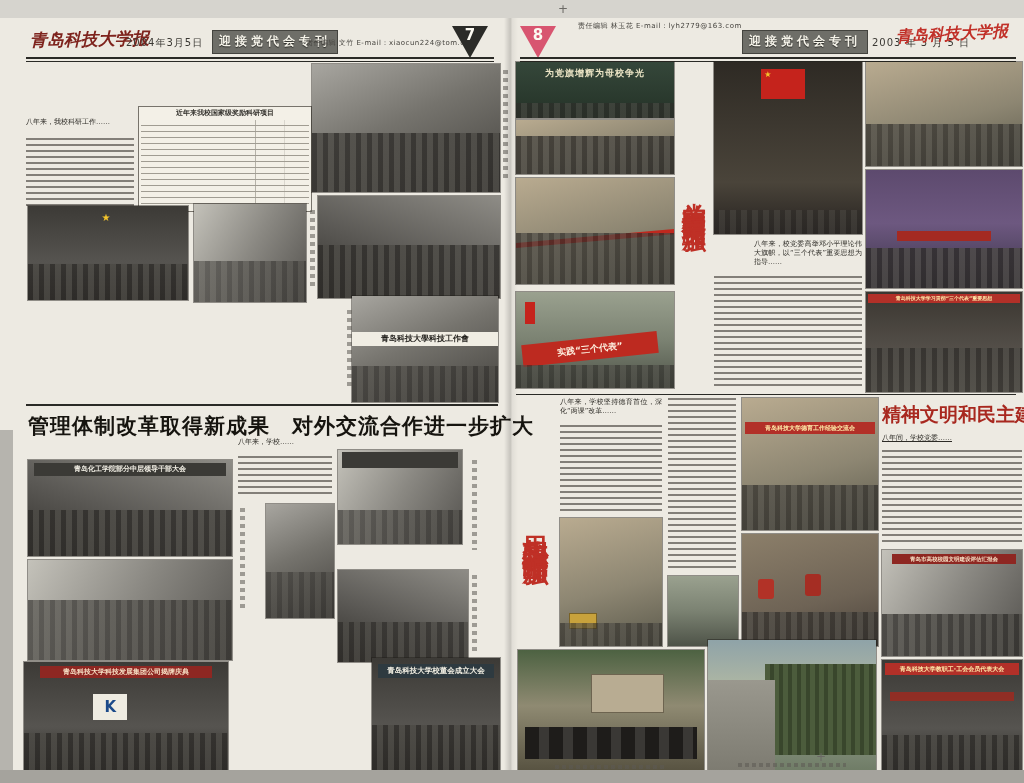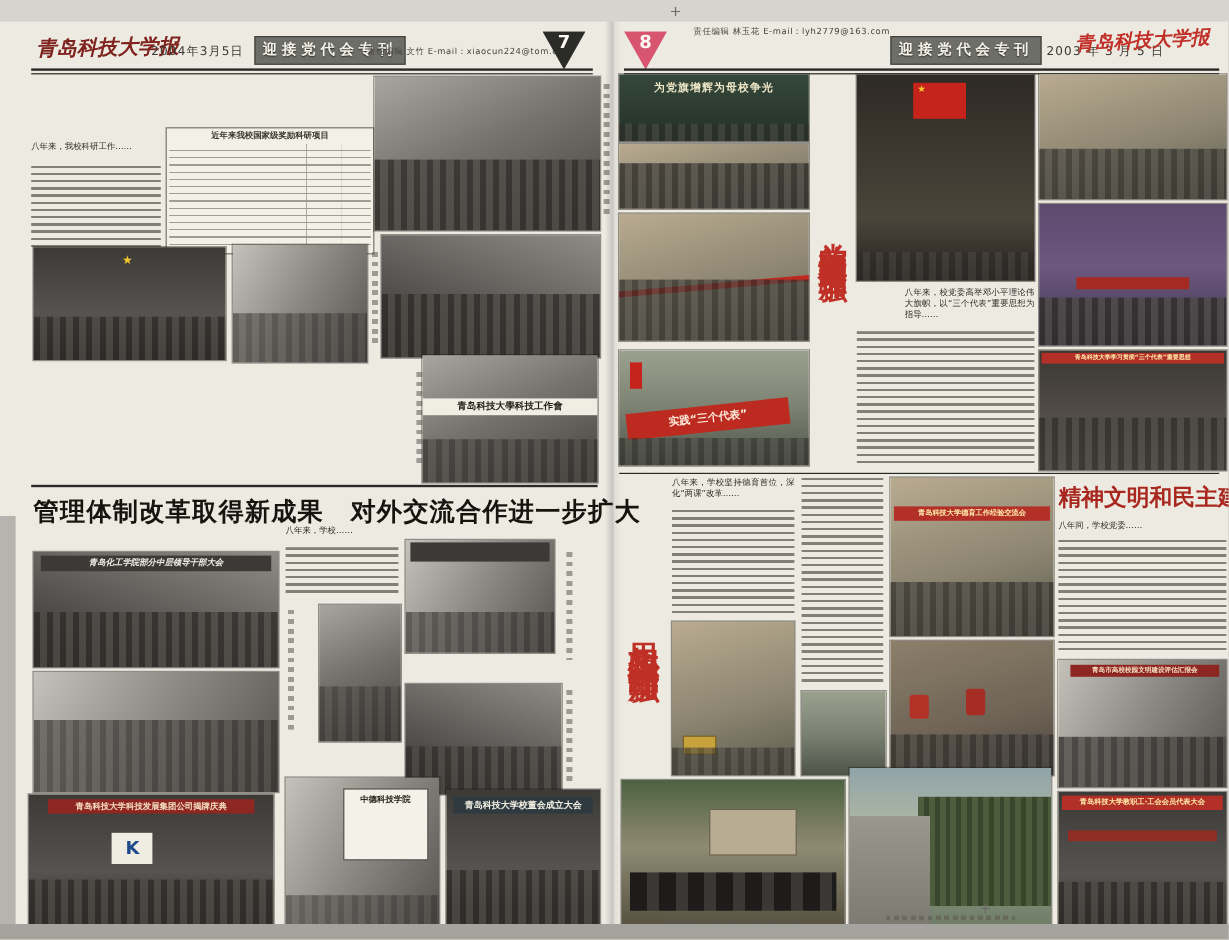--- a/index.html
+++ b/index.html
@@ -118,21 +118,21 @@
 
   <div class="abs ph bw1" style="left:352px;top:296px;width:146px;height:106px;">
     <div class="banner banner-white" style="top:0;font-size:8px;line-height:14px;margin-top:36px;">青岛科技大學科技工作會</div>
     <div class="crowd" style="height:34%;opacity:.6;"></div>
   </div>
   <div class="abs vcap" style="left:347px;top:310px;height:80px;"></div>
 
   <div class="abs rule1" style="left:26px;top:404px;width:472px;"></div>
   <div class="abs headline" style="left:28px;top:412px;font-size:21px;letter-spacing:1px;">管理体制改革取得新成果　对外交流合作进一步扩大</div>
 
-  <div class="abs ph bw2" style="left:28px;top:460px;width:204px;height:96px;font-style:italic;">
+  <div class="abs ph bw2" style="left:28px;top:460px;width:204px;height:96px;">
     <div class="banner banner-dark" style="top:3px;left:6px;right:6px;font-size:7px;line-height:13px;">青岛化工学院部分中层领导干部大会</div>
     <div class="crowd" style="height:48%;"></div>
   </div>
   <div class="abs ph bw3" style="left:28px;top:560px;width:204px;height:100px;">
     <div class="crowd" style="height:60%;opacity:.65;"></div>
   </div>
 
   <div class="abs" style="left:238px;top:438px;width:94px;height:62px;">
     <div class="snippet" style="height:18px;">八年来，学校……</div>
     <div class="lines" style="height:42px;"></div>
@@ -149,24 +149,20 @@
   <div class="abs ph bw2" style="left:338px;top:570px;width:130px;height:92px;">
     <div class="crowd" style="height:44%;opacity:.7;"></div>
   </div>
   <div class="abs vcap" style="left:472px;top:460px;height:90px;"></div>
   <div class="abs vcap" style="left:472px;top:575px;height:80px;"></div>
 
   <div class="abs ph bwdark" style="left:24px;top:662px;width:204px;height:108px;">
     <div class="banner banner-dred" style="top:4px;left:16px;right:16px;font-size:7px;line-height:12px;">青岛科技大学科技发展集团公司揭牌庆典</div>
     <div class="klogo">K</div>
     <div class="crowd" style="height:34%;"></div>
-  </div>
-  <div class="abs ph bw3" style="left:238px;top:648px;width:128px;height:126px;">
-    <div class="board" style="left:38%;top:8%;width:54%;height:46%;font-size:7px;line-height:16px;">中德科技学院</div>
-    <div class="crowd" style="height:22%;opacity:.5;"></div>
   </div>
   <div class="abs ph bwdark" style="left:372px;top:658px;width:128px;height:112px;">
     <div class="banner banner-dark" style="top:6px;left:6px;right:6px;font-size:7.5px;line-height:14px;background:#2e3a40;color:#f2efe3;">青岛科技大学校董会成立大会</div>
     <div class="crowd" style="height:40%;"></div>
   </div>
   <div class="abs hcap" style="left:250px;top:777px;width:220px;"></div>
 
   <div class="abs tri tri8">
       <span>8</span>
     </div>
@@ -253,21 +249,21 @@
     <div class="hcap" style="position:absolute;left:20%;right:20%;bottom:4%;"></div>
   </div>
   <div class="abs ph" style="left:708px;top:640px;width:168px;height:134px;background:linear-gradient(180deg,#8fa3a8 0%,#aab4a4 30%,#6d7a64 100%);">
     <div class="soldiers"></div>
     <div class="road"></div>
     <div class="hcap" style="position:absolute;left:18%;right:18%;bottom:5%;"></div>
   </div>
 
   <div class="abs headline" style="left:882px;top:402px;width:142px;font-size:19px;color:#a8281f;overflow:hidden;">精神文明和民主建设成效显著</div>
   <div class="abs" style="left:882px;top:434px;width:140px;height:112px;">
-    <div class="snippet" style="height:16px;">八年间，学校党委……</div>
+    <div class="snippet" style="height:16px;text-decoration:underline;">八年间，学校党委……</div>
     <div class="lines" style="height:92px;"></div>
   </div>
   <div class="abs ph bw3" style="left:882px;top:550px;width:140px;height:106px;">
     <div class="banner banner-dred" style="top:4px;left:10px;right:6px;font-size:5.5px;line-height:10px;">青岛市高校校园文明建设评估汇报会</div>
     <div class="crowd" style="height:40%;opacity:.75;"></div>
   </div>
   <div class="abs ph bwdark" style="left:882px;top:660px;width:140px;height:114px;">
     <div class="banner banner-red" style="top:3px;left:3px;right:3px;font-size:6px;line-height:12px;">青岛科技大学教职工·工会会员代表大会</div>
     <div style="position:absolute;left:6%;top:28%;right:6%;height:9px;background:#9c2a20;opacity:.85;"></div>
     <div class="crowd" style="height:34%;"></div>

